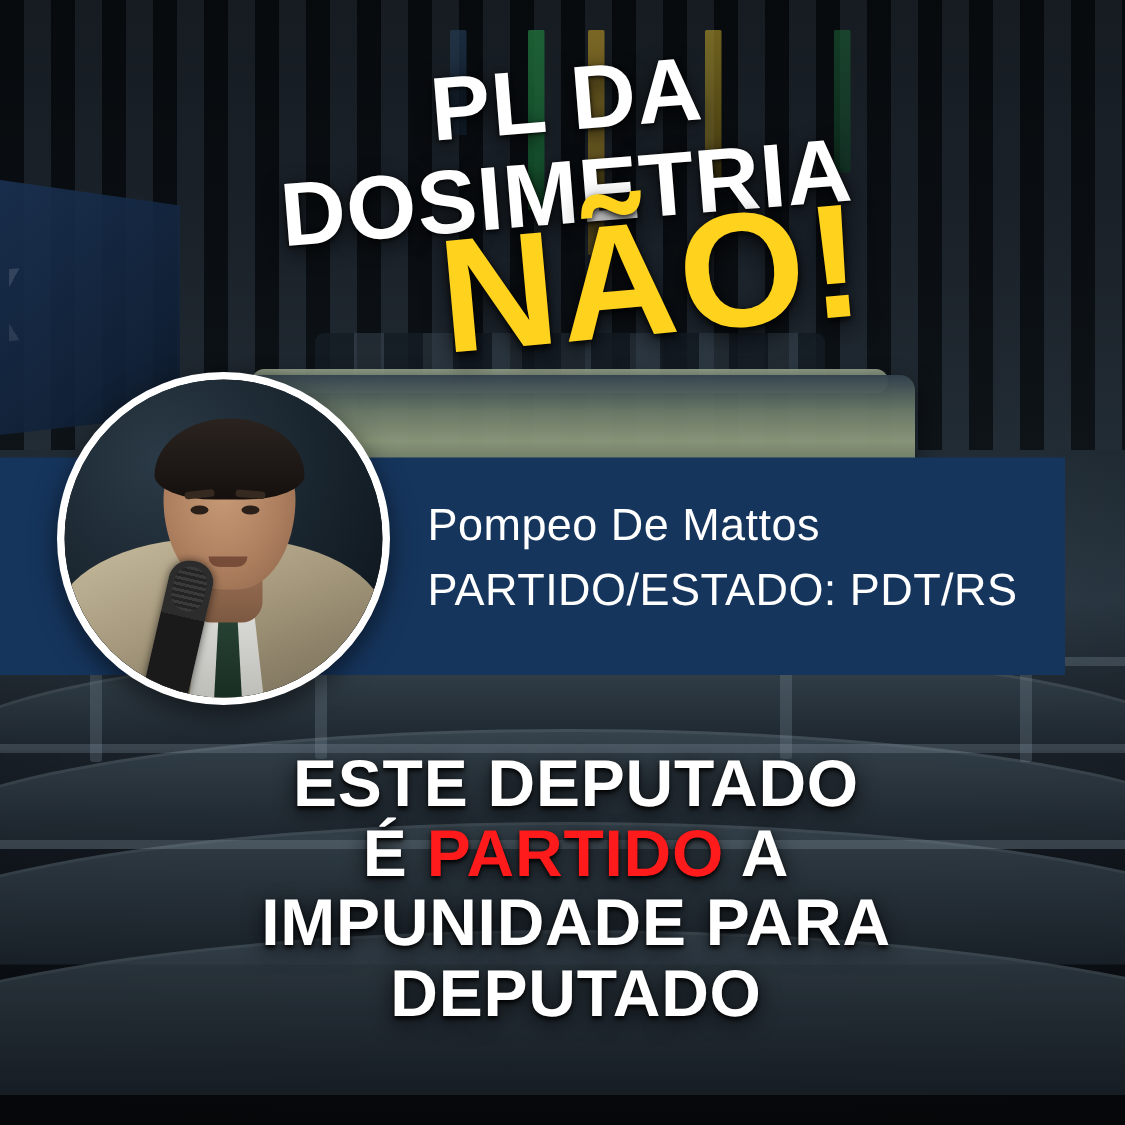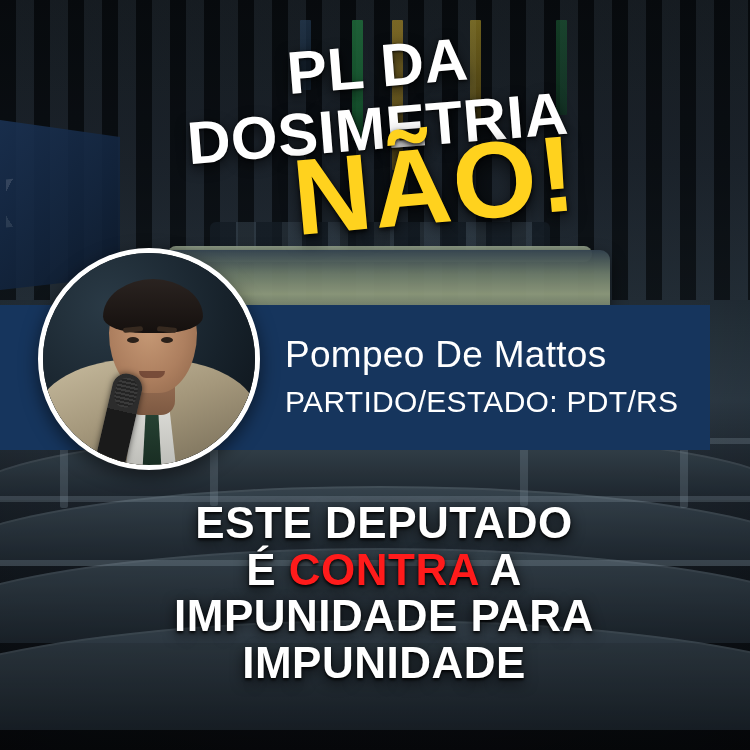--- a/index.html
+++ b/index.html
@@ -182,21 +182,21 @@
     position: absolute;
     left: 0; top: 305px; width: 710px; height: 145px;
     background: #16355d;
   }
   .banner-text {
     position: absolute;
     left: 285px; top: 332px;
     color: #ffffff;
   }
   .dep-name {
-    font-size: 37px;
+    font-size: 30px;
     font-weight: 400;
     letter-spacing: .3px;
     line-height: 1.25;
     white-space: nowrap;
   }
   .dep-party {
     font-size: 30px;
     font-weight: 400;
     letter-spacing: .3px;
     line-height: 1.3;
@@ -364,18 +364,18 @@
     <div class="p-brow l"></div>
     <div class="p-brow r"></div>
     <div class="p-eye l"></div>
     <div class="p-eye r"></div>
     <div class="p-mouth"></div>
     <div class="p-mic"></div>
   </div>
 
   <div class="bottom">
     <span class="row">ESTE DEPUTADO</span>
-    <span class="row"><span>É </span><span class="contra">CONTRA</span><span> A</span></span>
+    <span class="row"><span>É </span><span class="contra">PARTIDO</span><span> A</span></span>
     <span class="row">IMPUNIDADE PARA</span>
-    <span class="row">IMPUNIDADE</span>
+    <span class="row">DEPUTADO</span>
   </div>
 
 </div>
 
 </body></html>

